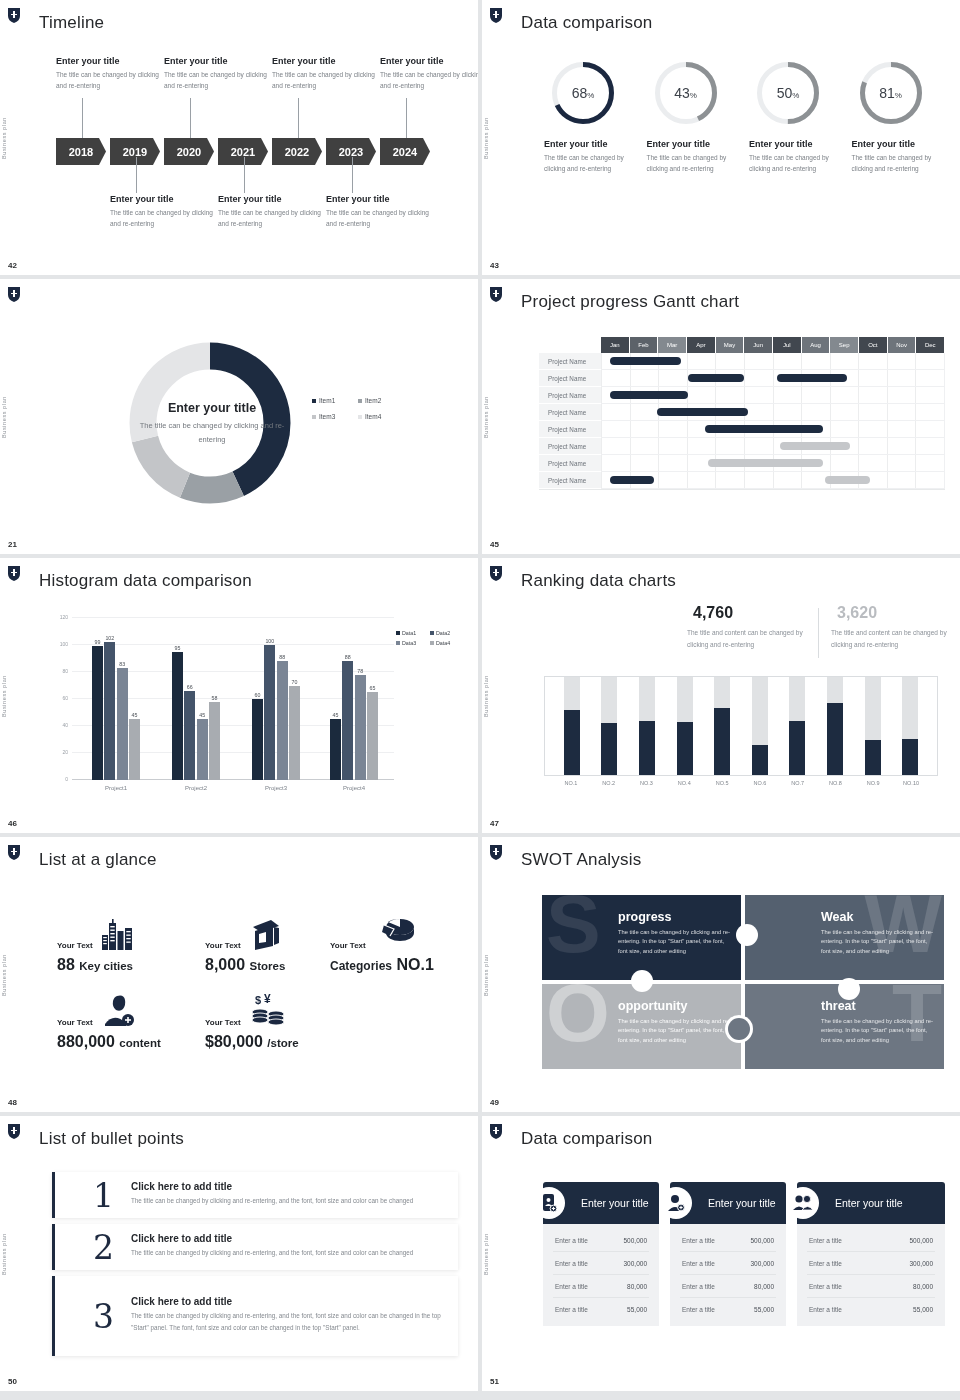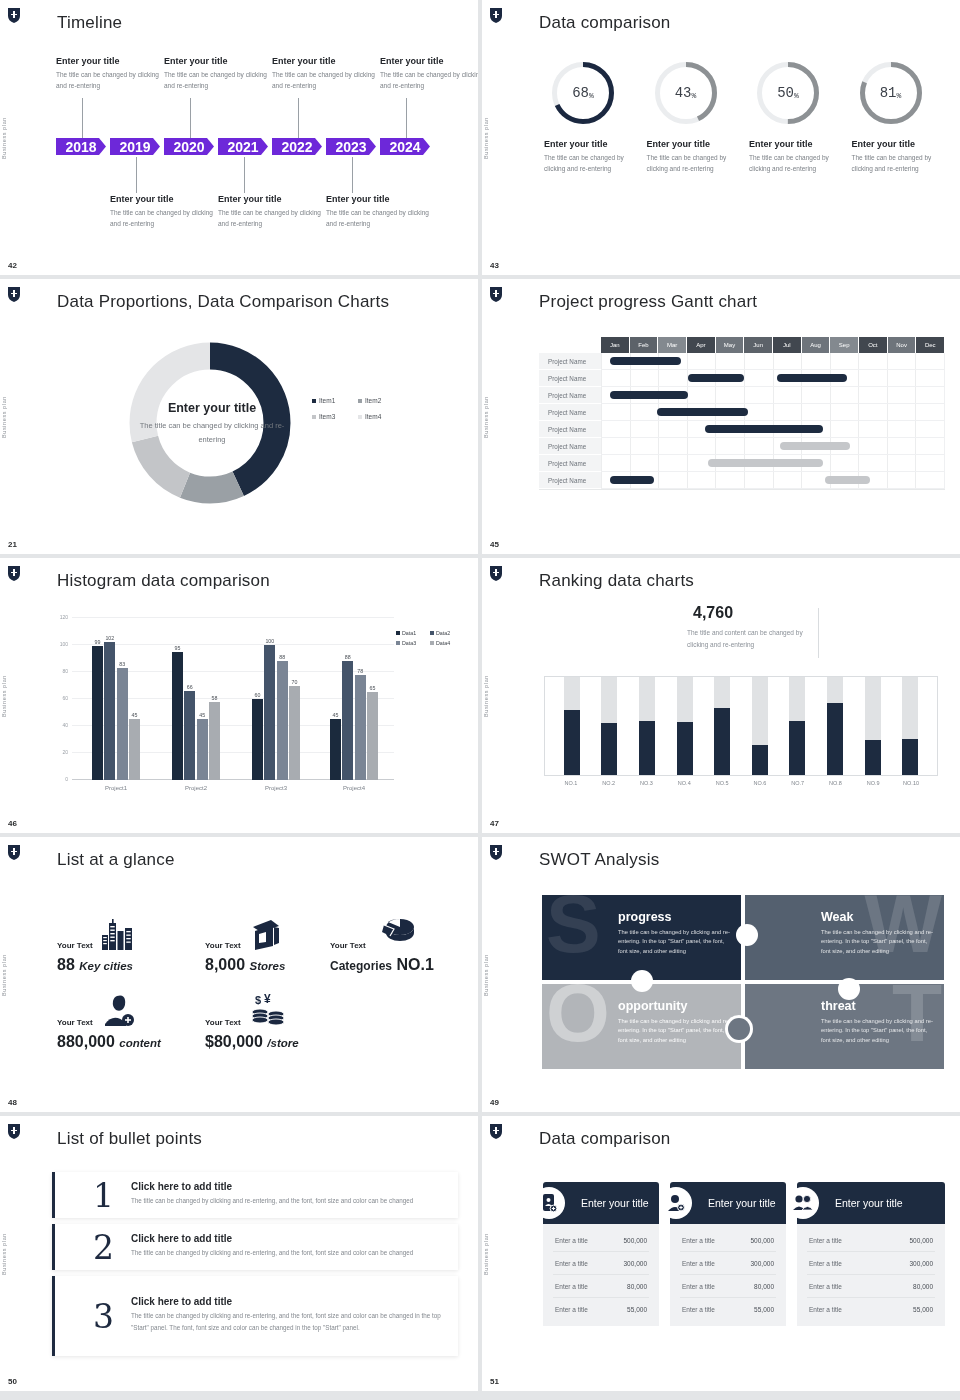--- a/index.html
+++ b/index.html
@@ -1,42 +1,42 @@
 <!DOCTYPE html>
 <html><head>
 <meta charset="utf-8">
 <style>
   * { margin:0; padding:0; box-sizing:border-box; }
   body { font-family:"Liberation Sans", sans-serif; background:#dfe1e4; }
   .sheet { width:960px; height:1400px; background:#e3e5e7; display:grid;
            grid-template-columns:478px 478px; grid-auto-rows:275px; gap:4px; align-content:start; }
   .slide { background:#fff; position:relative; overflow:hidden; }
-  .stitle { position:absolute; left:57px; top:13px; font-size:17px; color:#27292c; letter-spacing:.2px; }
+  .stitle { position:absolute; left:39px; top:13px; font-size:17px; color:#27292c; letter-spacing:.2px; }
   .logo { position:absolute; left:7px; top:7px; width:14px; height:17px; }
   .vtext { position:absolute; left:1px; top:50%; transform:translateY(-50%) rotate(180deg);
            writing-mode:vertical-rl; font-size:5.5px; color:#8d9298; letter-spacing:.6px; }
   .pn { position:absolute; left:8px; bottom:5px; font-size:8px; font-weight:bold; color:#2c2e30; }
 
   
   .tl { position:absolute; left:56px; top:40px; width:382px; height:210px; }
   .tl-years { position:absolute; left:0; top:98px; display:flex; gap:4px; }
-  .tl-year { width:50px; height:17px; background:#6d28d9; color:#fff; font-size:14px; font-weight:bold;
+  .tl-year { width:50px; height:27px; background:#404040; color:#fff; font-size:11px; font-weight:bold;
              display:flex; align-items:center; justify-content:center;
              clip-path:polygon(0 0, calc(100% - 7px) 0, 100% 50%, calc(100% - 7px) 100%, 0 100%); }
   .tl-entry { position:absolute; width:116px; }
   .tl-et { font-size:9px; font-weight:bold; color:#23262b; }
   .tl-eb { font-size:6.5px; color:#7c8187; line-height:1.7; margin-top:3px; width:104px; }
   .tl-line { position:absolute; width:1px; background:#9aa0a6; }
 
   
   .rings-row { position:absolute; left:58px; top:60px; right:10px; display:flex; }
   .ring-item { width:25%; padding-left:4px; }
   .ring-wrap { position:relative; width:66px; height:66px; margin-left:6px; }
   .ring-num { position:absolute; inset:0; display:flex; align-items:center; justify-content:center;
-              font-size:14px; color:#3c4149;font-family:Liberation Mono, monospace; }
+              font-size:14px; color:#3c4149; }
   .ring-num .pc { font-size:8px; margin-top:5px; }
   .ring-title { font-size:9px; font-weight:bold; color:#22252a; margin-top:13px; }
   .ring-body { font-size:6.5px; color:#7c8187; line-height:1.7; margin-top:3px; width:96px; }
 
   
   .donut-svg { position:absolute; left:118px; top:52px; }
   .donut-center { position:absolute; left:138px; top:122px; width:148px; text-align:center; }
   .dc-title { font-size:12.5px; font-weight:bold; color:#23262b; }
   .dc-body { font-size:7.5px; color:#74797f; line-height:1.8; margin-top:4px; }
   .donut-legend { position:absolute; left:312px; top:118px; display:grid;
@@ -83,21 +83,21 @@
   .rank-labels { position:absolute; left:62px; top:222px; width:394px; display:flex; padding:0 8px; }
   .r-lab { flex:1; text-align:center; font-size:5.5px; color:#80868d; }
 
   
   .gi { position:absolute; }
   .gi-top { display:flex; align-items:flex-end; gap:8px; height:36px; }
   .gi-label { font-size:8px; font-weight:bold; color:#23262b; padding-bottom:1px; }
   .gi-num { margin-top:5px; color:#1e2227; }
   .gi-big { font-size:16px; font-weight:bold; }
   .gi-pre { font-size:12px; font-weight:bold; }
-  .gi-unit { font-size:11.5px; font-weight:bold;font-style:italic; }
+  .gi-unit { font-size:11.5px; font-weight:bold; }
 
   
   .swot { position:absolute; left:60px; top:58px; width:402px; height:174px; display:grid;
           grid-template-columns:1fr 1fr; grid-template-rows:1fr 1fr; gap:4px; }
   .quad { position:relative; padding:15px 10px 8px 76px; overflow:hidden; }
   .q-letter { position:absolute; top:-12px; left:4px; font-size:82px; font-weight:bold; line-height:1; }
   .q-letter.right { left:auto; right:2px; }
   .q-title { font-size:12.5px; font-weight:bold; color:#fff; position:relative; }
   .q-body { font-size:5.8px; line-height:1.6; margin-top:4px; color:rgba(255,255,255,.82); max-width:118px; position:relative; }
   .s-circ { position:absolute; border-radius:50%; width:22px; height:22px; }
@@ -245,21 +245,20 @@
   </div>
 
   <div class="slide">
     <svg class="logo" viewBox="0 0 14 17">
         <path d="M1,1 h12 v8 q0,5 -6,7 q-6,-2 -6,-7 z" fill="#1b2840"></path>
         <rect x="6" y="4" width="2" height="7" fill="#fff"></rect>
         <rect x="4" y="7" width="6" height="1" fill="#fff"></rect>
       </svg>
     <div class="vtext">Business plan</div>
     <div class="pn">21</div>
-    <div class="stitle">Data Proportions, Data Comparison Charts</div>
     <svg class="donut-svg" width="184" height="184" viewBox="0 0 184 184">
         <circle cx="92" cy="92" r="67" fill="none" stroke="#1d2b40" stroke-width="27" transform="rotate(-90 92 92)" stroke-dasharray="181.01856869984388 239.9548468811884" stroke-dashoffset="0"></circle>
         <circle cx="92" cy="92" r="67" fill="none" stroke="#9aa0a5" stroke-width="27" transform="rotate(-90 92 92)" stroke-dasharray="54.726544025534196 366.24687155549805" stroke-dashoffset="-181.01856869984388"></circle>
         <circle cx="92" cy="92" r="67" fill="none" stroke="#c3c5c8" stroke-width="27" transform="rotate(-90 92 92)" stroke-dasharray="63.14601233715484 357.8274032438774" stroke-dashoffset="-235.74511272537808"></circle>
         <circle cx="92" cy="92" r="67" fill="none" stroke="#e4e5e7" stroke-width="27" transform="rotate(-90 92 92)" stroke-dasharray="122.08229051849936 298.8911250625329" stroke-dashoffset="-298.8911250625329"></circle>
       </svg>
     <div class="donut-center">
       <div class="dc-title">Enter your title</div>
       <div class="dc-body">The title can be changed by clicking and re-entering</div>
     </div>
@@ -480,20 +479,24 @@
         <rect x="4" y="7" width="6" height="1" fill="#fff"></rect>
       </svg>
     <div class="vtext">Business plan</div>
     <div class="pn">47</div>
     <div class="stitle">Ranking data charts</div>
     <div class="stat1">
       <div class="st-val">4,760</div>
       <div class="st-desc">The title and content can be changed by clicking and re-entering</div>
     </div>
     <div class="st-div"></div>
+    <div class="stat2">
+      <div class="st-val">3,620</div>
+      <div class="st-desc">The title and content can be changed by clicking and re-entering</div>
+    </div>
     <div class="rank-box">
         <div class="r-col">
           <div class="r-track">
             <div class="r-fill" style="height: 66%;"></div>
           </div>
         </div>
         <div class="r-col">
           <div class="r-track">
             <div class="r-fill" style="height: 53%;"></div>
           </div>

